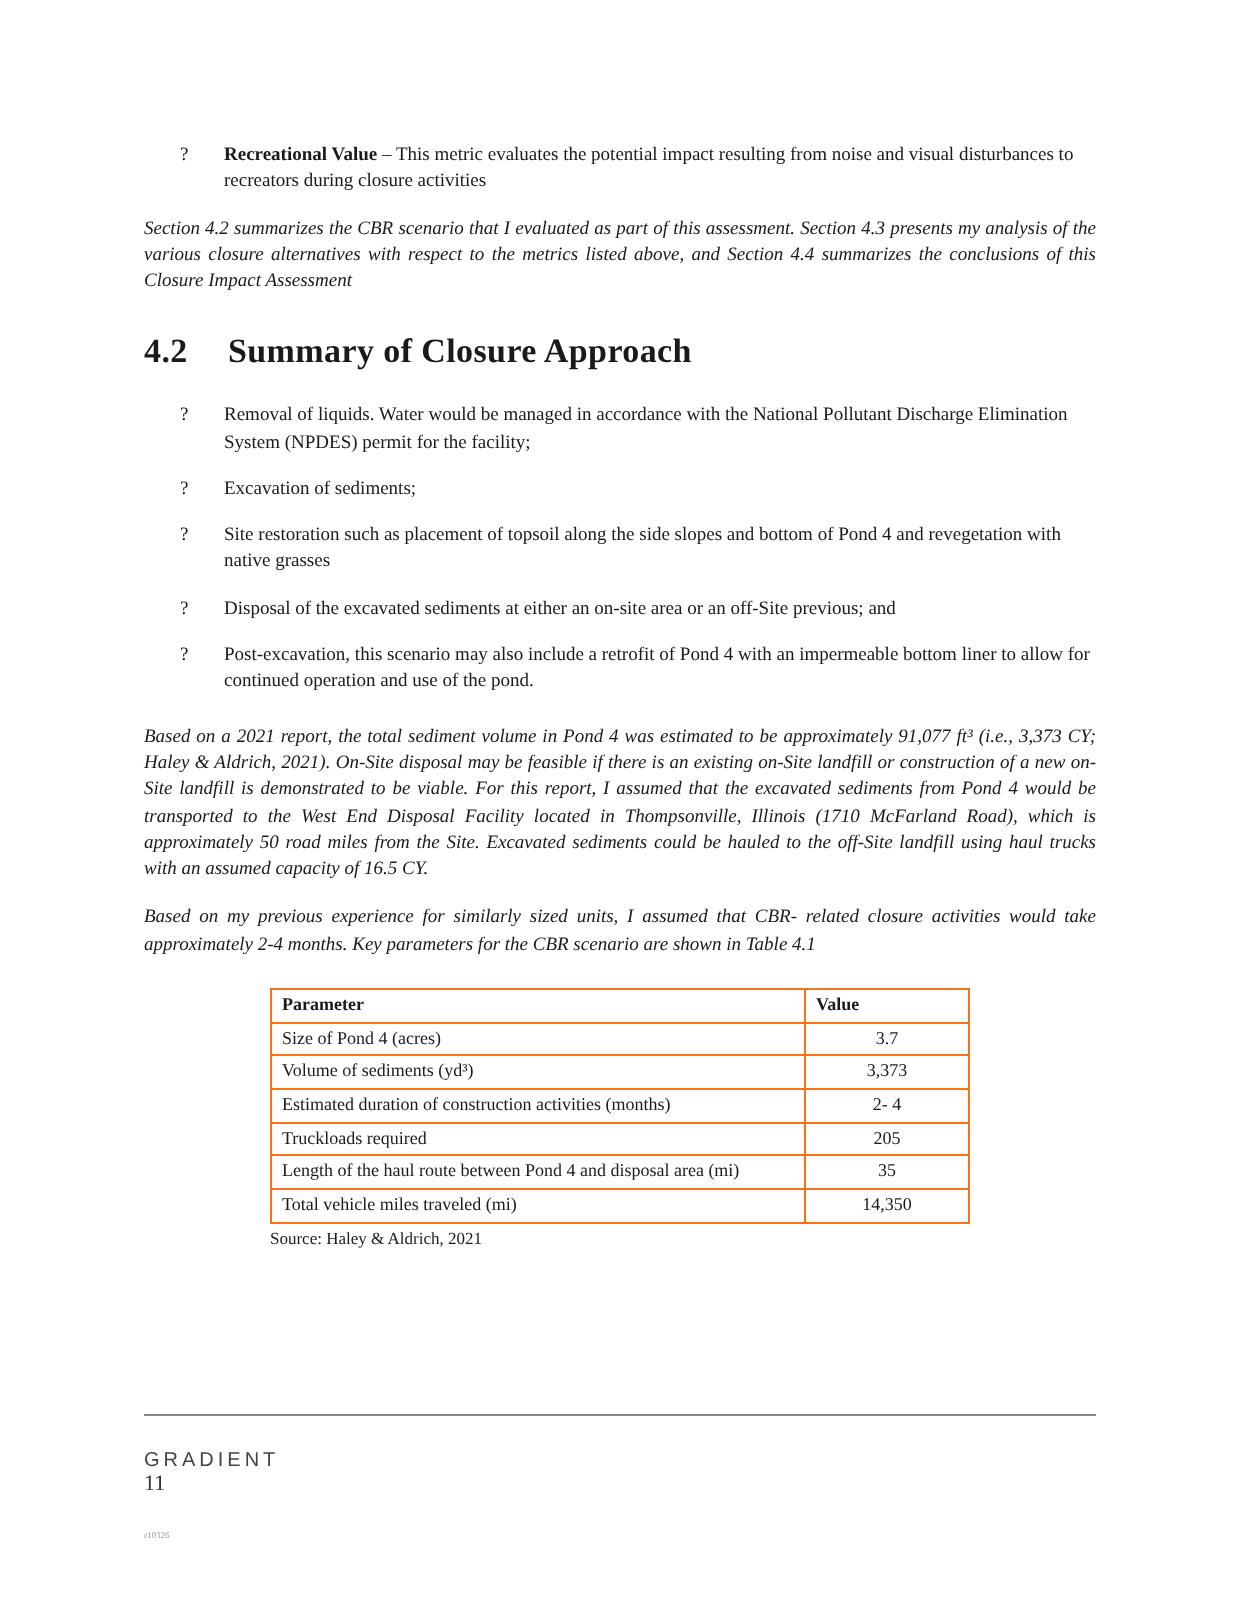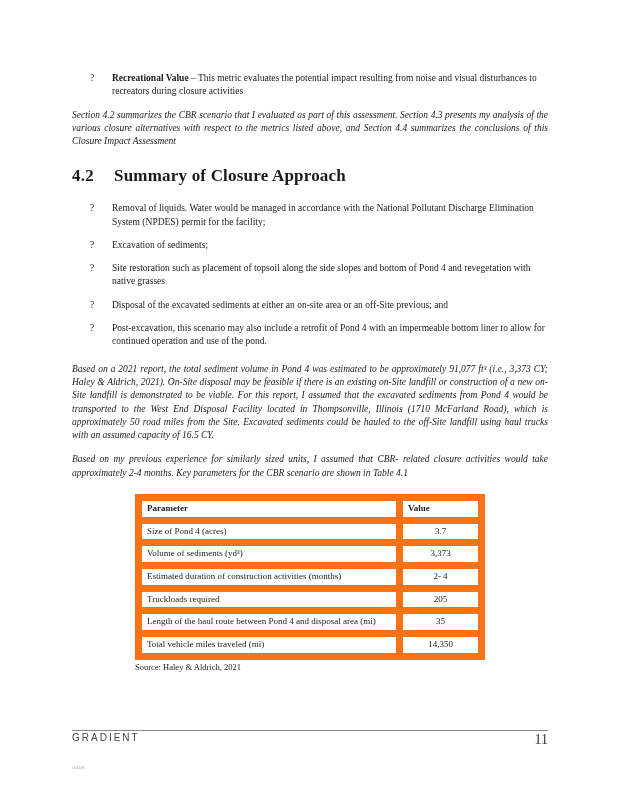--- a/index.html
+++ b/index.html
@@ -14,28 +14,28 @@
   .bullet-label { font-weight: bold; }
 
   .para { margin-bottom: 11px; text-align: justify; font-style: italic; }
 
   h2.section-heading { display: flex; font-size: 17px; font-weight: bold; margin: 16px 0 14px 0; font-family: "Liberation Serif", serif; letter-spacing: 0.2px; }
   h2.section-heading .h-num { width: 42px; flex: 0 0 42px; }
 
   .table-block { margin: 14px 0 0 63px; width: 350px; }
   .table-title { font-weight: bold; font-size: 9.5px; margin-bottom: 3px; }
   table.data-table { border-collapse: collapse; width: 100%; font-size: 9px; line-height: 1.3; }
-  table.data-table th, table.data-table td { border: 7px solid #f97316; padding: 2px 5px; vertical-align: top; }
+  table.data-table th, table.data-table td { border: 1px solid #f97316; padding: 2px 5px; vertical-align: top; }
   table.data-table th { text-align: left; font-weight: bold; }
   table.data-table td.val { text-align: center; width: 82px; }
   .table-source { font-size: 8.5px; margin-top: 2px; }
 
-  .footer { position: absolute; left: 72px; right: 70px; bottom: 52px; border-top: 1px solid #888; padding-top: 1px; display: flex; justify-content: space-between; align-items: flex-start; }
+  .footer { position: absolute; left: 72px; right: 70px; bottom: 52px; border-top: 1px solid #888; padding-top: 17px; display: flex; justify-content: space-between; align-items: flex-start; flex-direction: column; }
   .brand { font-family: "Liberation Sans", sans-serif; font-size: 10px; letter-spacing: 2px; color: #444; }
-  .page-num { font-size: 14px; color: #333; text-align: right; }
+  .page-num { font-size: 11px; color: #333; text-align: right; }
   .corner-note { position: absolute; left: 72px; bottom: 30px; font-size: 4.5px; color: #999; }
 </style>
 </head>
 <body>
 
 <div class="page">
   <div class="content">
 
     <div class="bullet" style="margin-left:18px;">
       <span class="marker">?</span>

